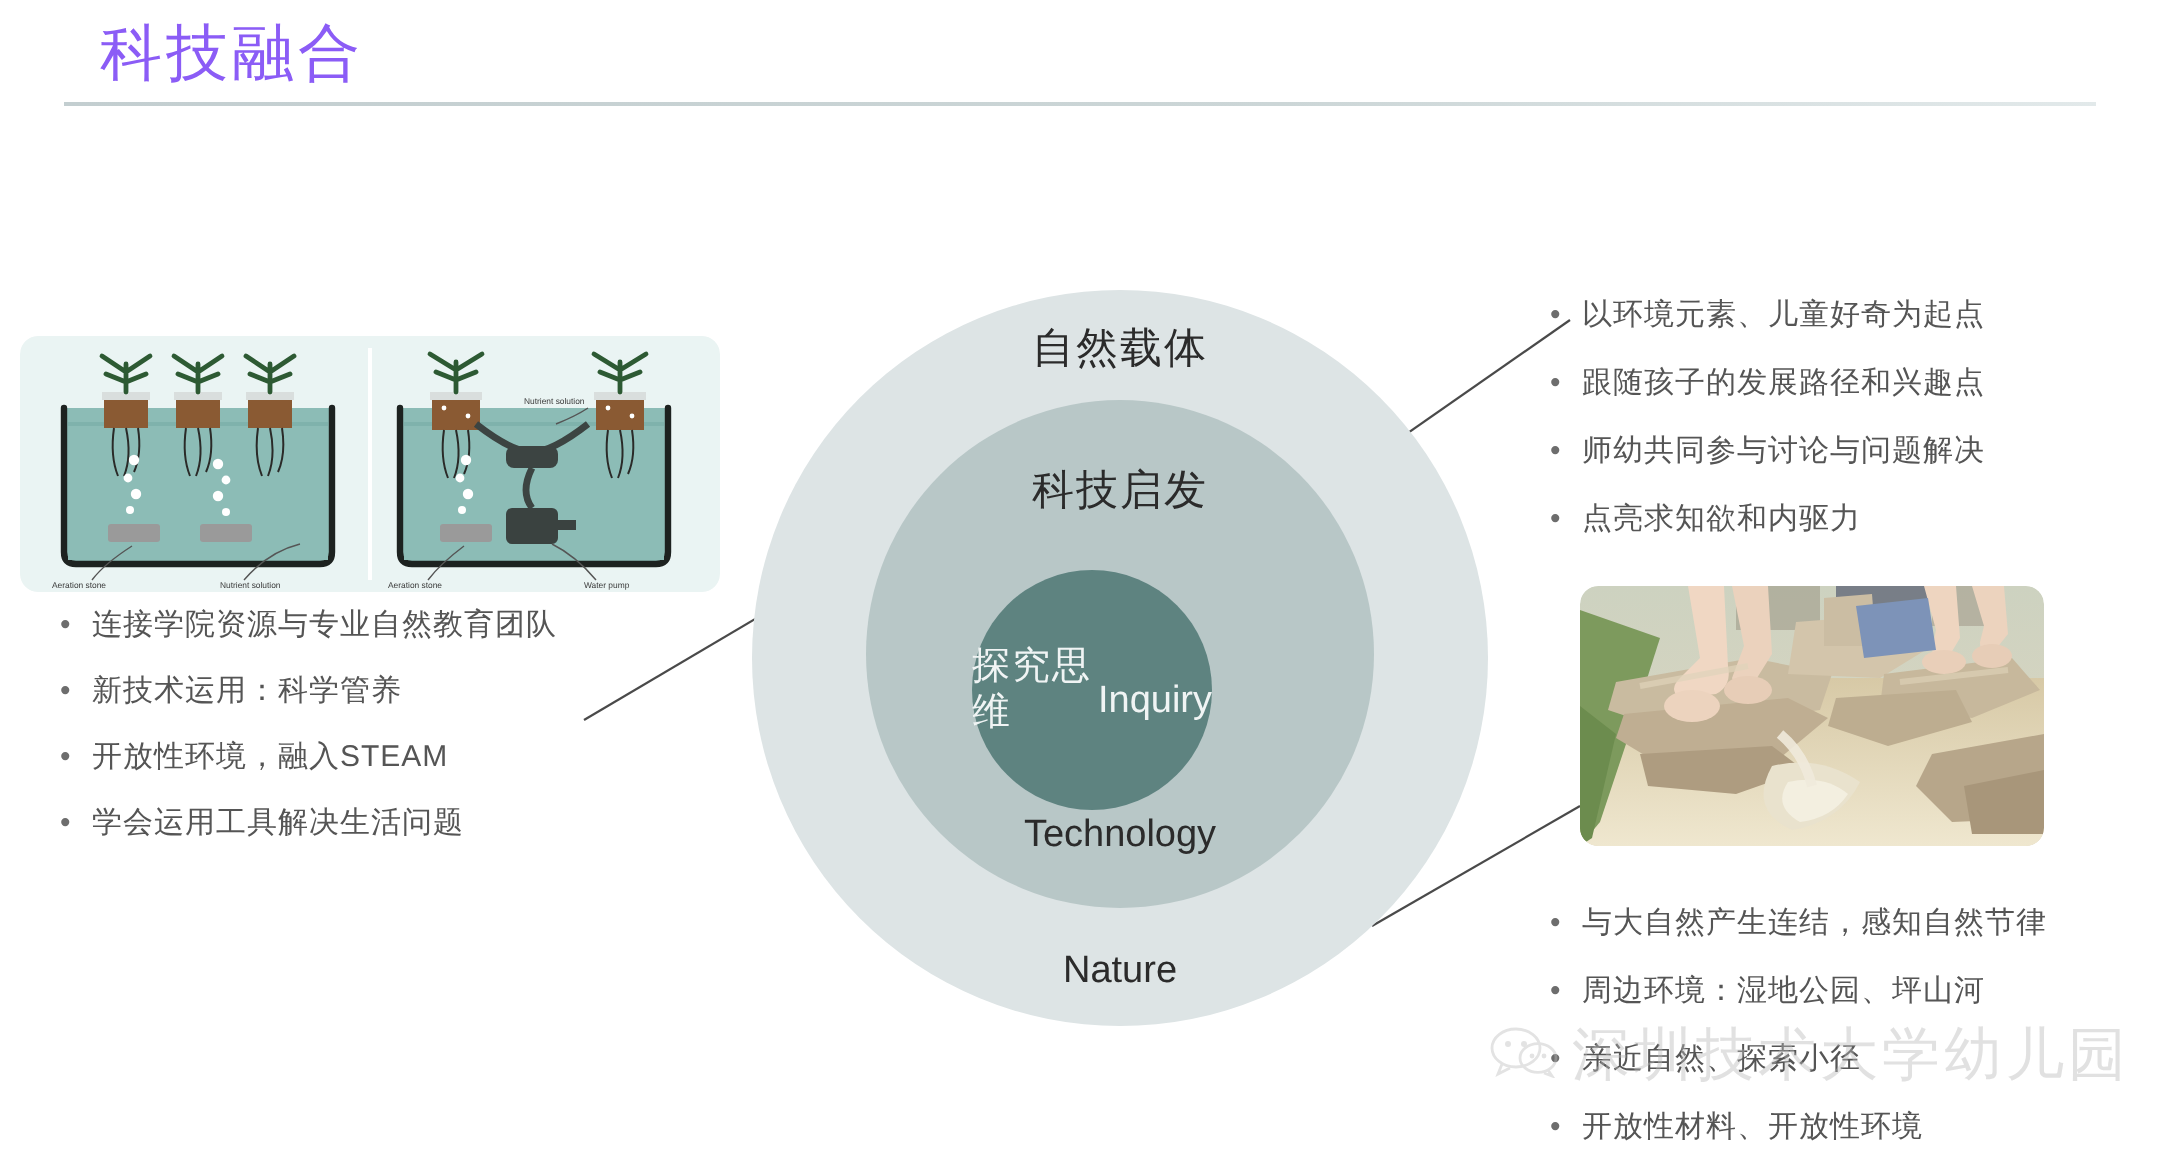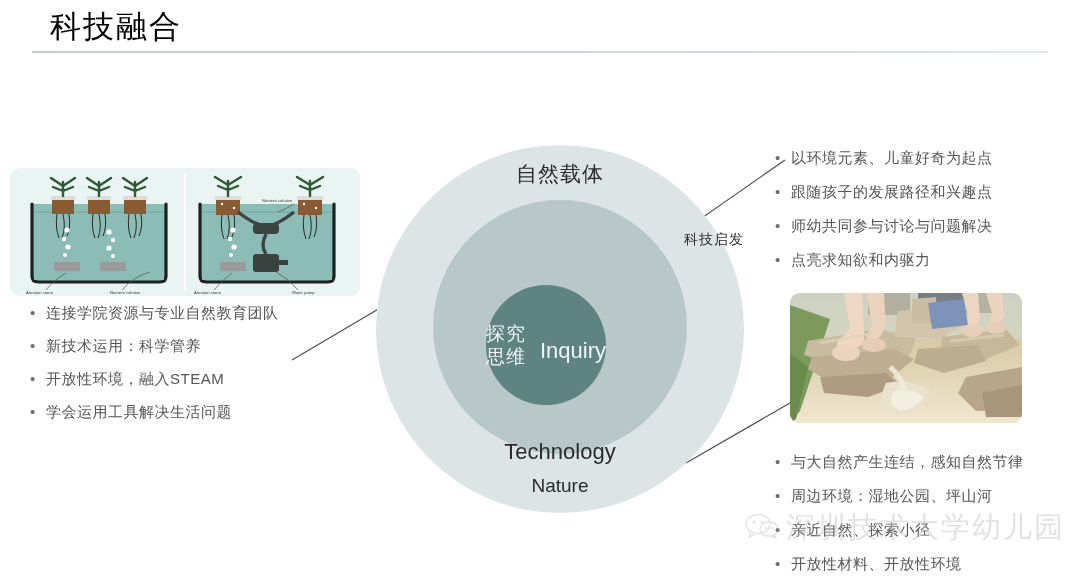--- a/index.html
+++ b/index.html
@@ -9,51 +9,51 @@
     font-family:"Liberation Sans","DejaVu Sans",sans-serif;
     overflow:hidden;
     position:relative;
   }
   .slide{position:absolute;inset:0;}
 
   
   .page-title{
     position:absolute;left:50px;top:6px;
     font-size:31px;letter-spacing:2px;
-    color:#000000;font-weight:400;
+    color:#8b5cf6;font-weight:400;
     white-space:nowrap;
   }
   .header-rule{
     position:absolute;left:32px;top:51px;width:1016px;height:2px;
     background:linear-gradient(to right,#c3ced0 0%,#ccd6d7 60%,#e2e9ea 100%);
   }
 
   
   .venn{position:absolute;left:376px;top:145px;width:368px;height:368px;}
   .circle{position:absolute;border-radius:50%;}
   .circle-outer{left:0;top:0;width:368px;height:368px;background:#dde4e5;}
   .circle-mid{left:57px;top:55px;width:254px;height:254px;background:#b8c7c7;}
   .circle-inner{left:110px;top:140px;width:120px;height:120px;background:#5e8380;}
 
   .ring-label{
     position:absolute;width:100%;text-align:center;
     color:#2b2b2b;white-space:nowrap;
   }
   .lbl-nature-cn{top:15px;font-size:21px;letter-spacing:1px;}
-  .lbl-tech-cn{top:86px;font-size:14px;letter-spacing:1px;text-align:right;}
-  .lbl-tech-en{top:262px;font-size:22px;margin-top:32px;}
+  .lbl-tech-cn{top:86px;font-size:21px;letter-spacing:1px;}
+  .lbl-tech-en{top:262px;font-size:19px;}
   .lbl-nature-en{top:330px;font-size:19px;}
 
   .core-text{
     position:absolute;left:110px;top:140px;width:120px;height:120px;
     display:flex;flex-direction:row;align-items:center;justify-content:center;
     color:#f0f4f4;line-height:1.22;
   }
   .core-cn{font-size:19px;letter-spacing:1px;}
-  .core-en{font-size:22px;margin-top:12px;}
+  .core-en{font-size:19px;margin-top:12px;}
 
   
   .connectors{position:absolute;left:0;top:0;width:1080px;height:580px;pointer-events:none;}
 
   
   .bullets{position:absolute;}
   .bullet-row{display:flex;align-items:flex-start;margin-bottom:11px;}
   .bullet-dot{
     width:16px;flex:0 0 16px;color:#6d6d6d;font-size:15px;line-height:20px;text-align:left;
   }

